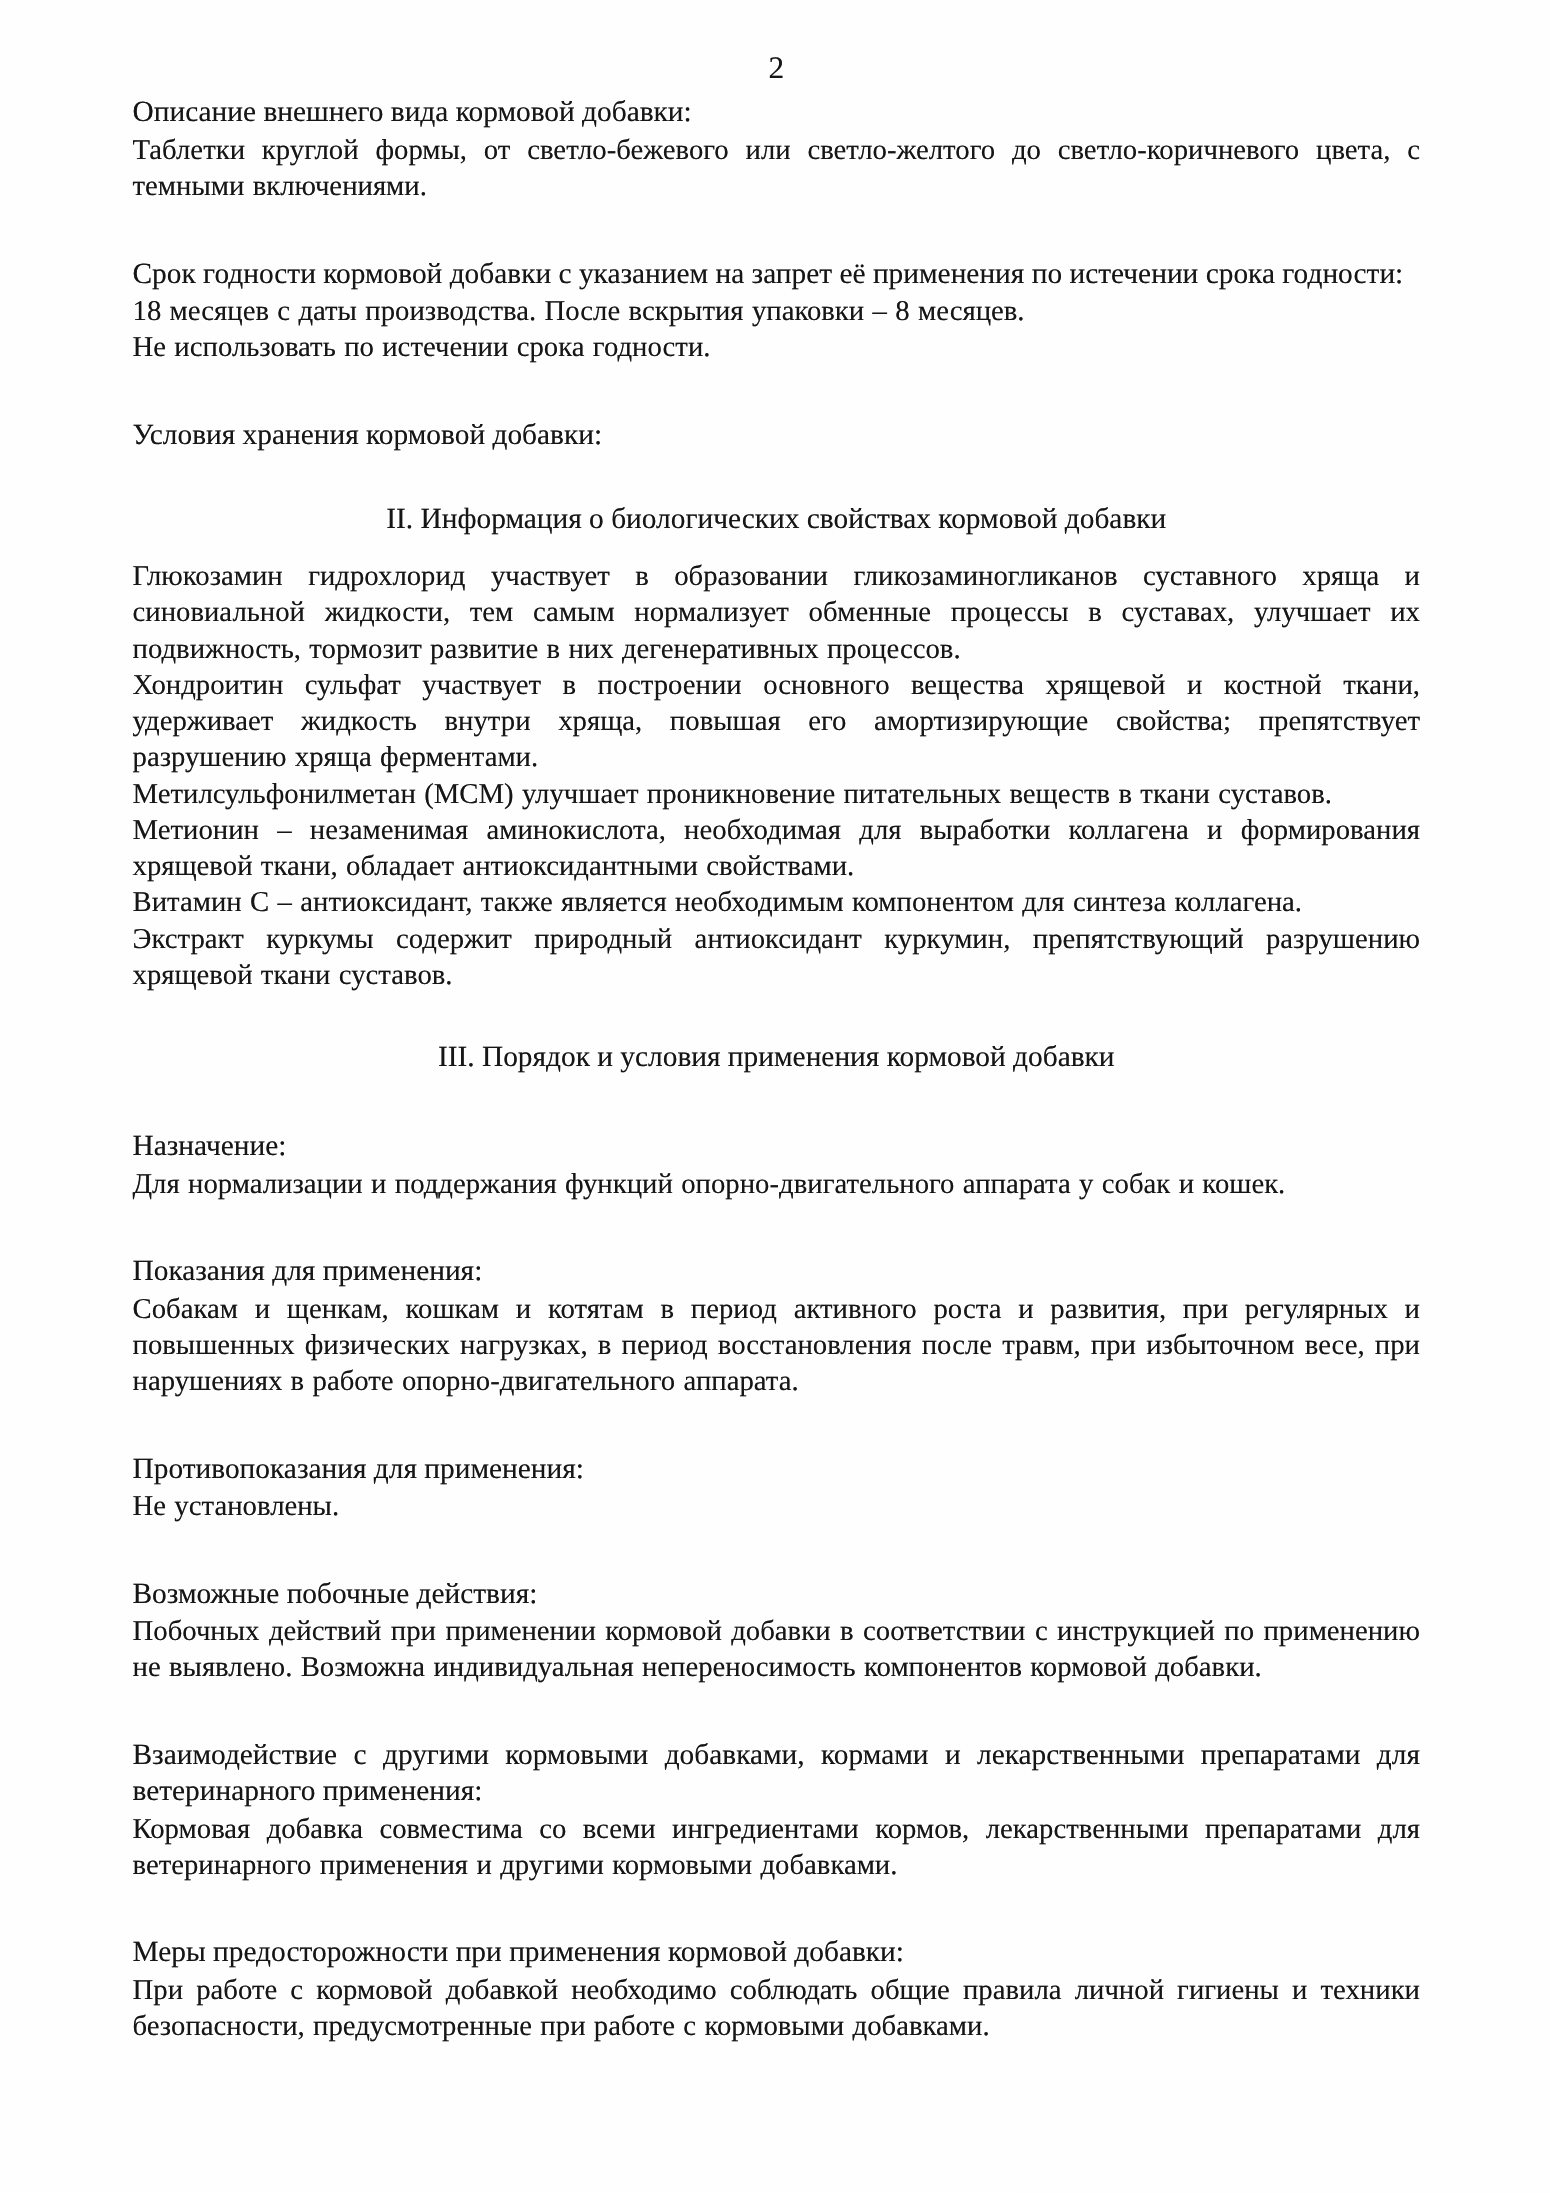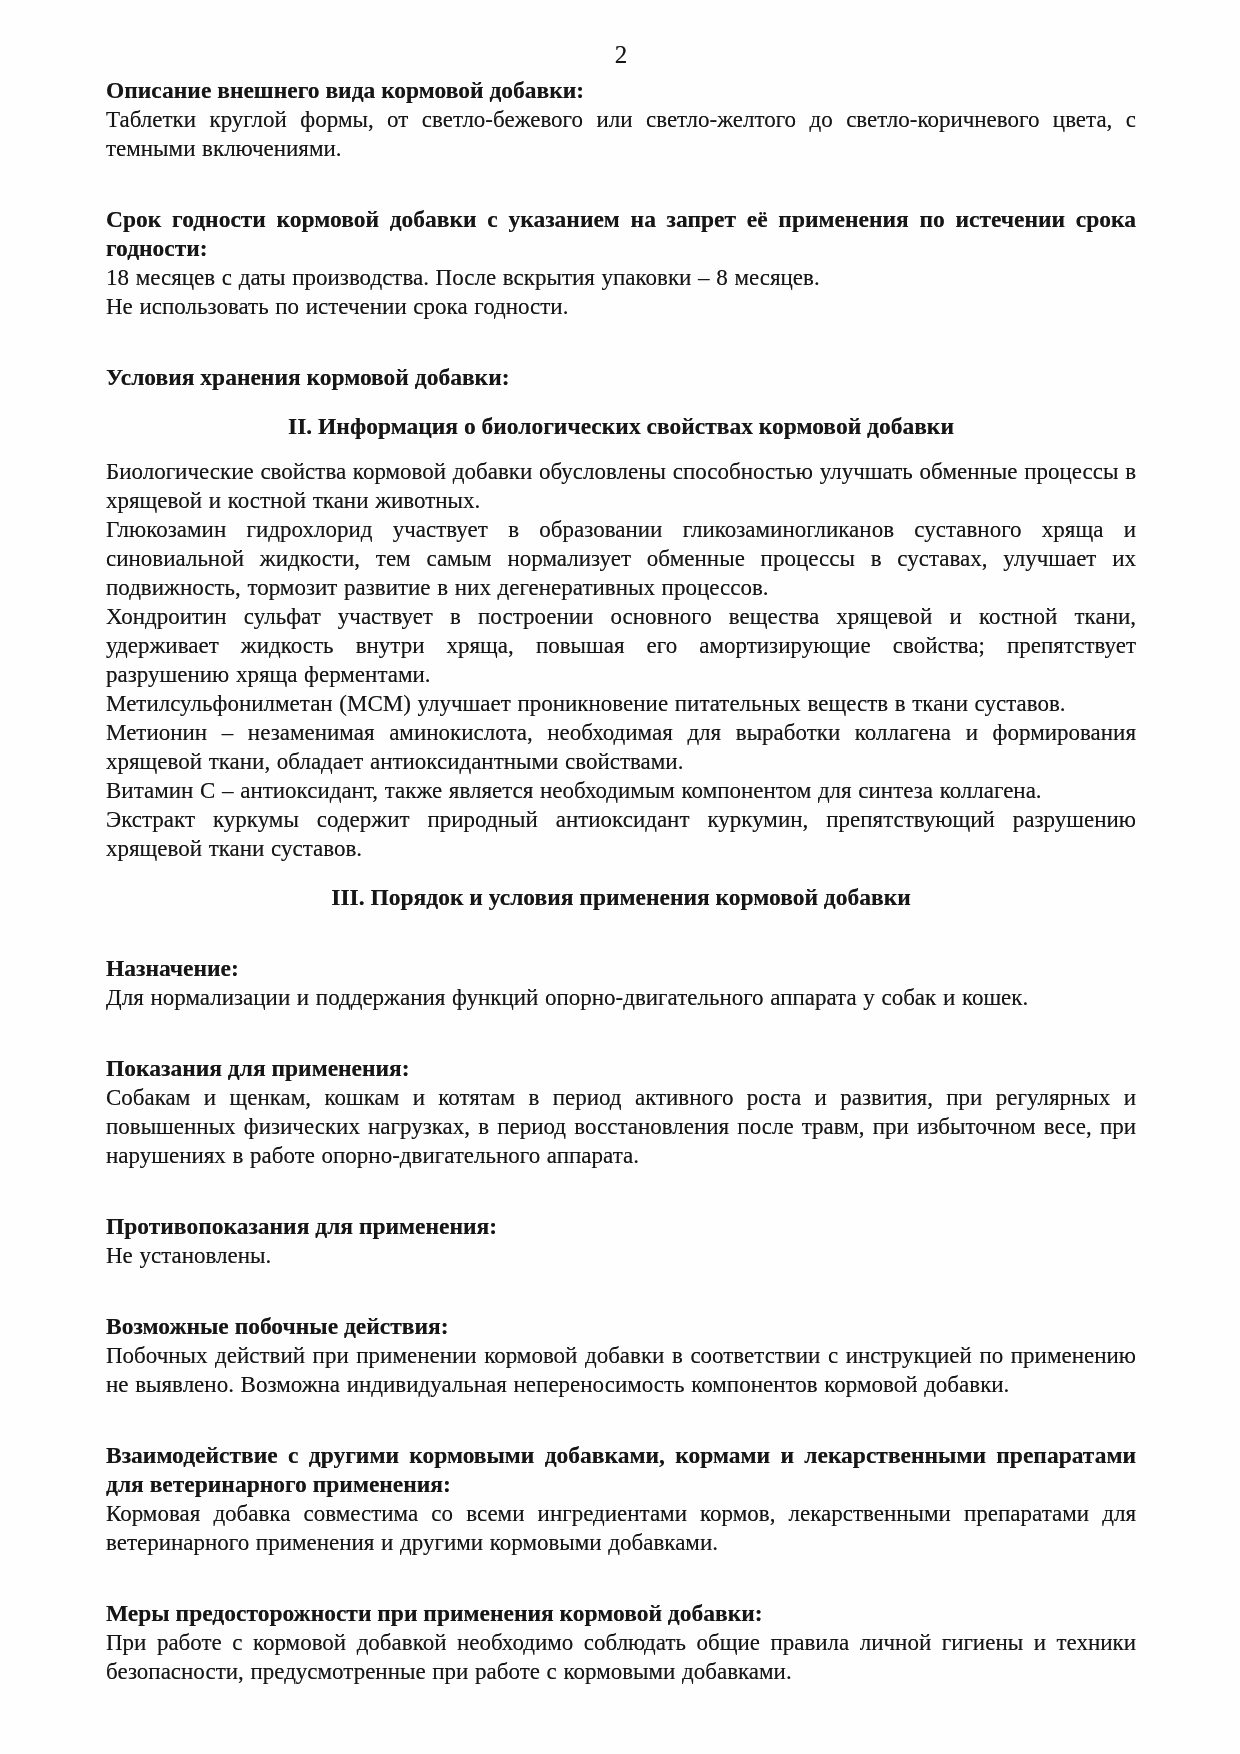--- a/index.html
+++ b/index.html
@@ -23,25 +23,25 @@
     line-height: 30px;
     margin-bottom: 6px;
   }
   .section {
     margin-top: 42px;
   }
   .section.first {
     margin-top: 2px;
   }
   .section.major {
-    margin-top: 20px;
+    margin-top: 38px;
   }
   .section-heading {
     font-size: 23.5px;
-    font-weight: bold;
+    font-weight: normal;
     line-height: 29px;
     text-align: justify;
     margin: 0;
   }
   .section.major .section-heading {
     text-align: center;
     margin-bottom: 16px;
   }
   .section p {
     font-size: 23px;
@@ -72,21 +72,20 @@
     <p>18 месяцев с даты производства. После вскрытия упаковки – 8 месяцев.</p>
     <p>Не использовать по истечении срока годности.</p>
   </div>
 
   <div class="section">
     <h2 class="section-heading">Условия хранения кормовой добавки:</h2>
   </div>
 
   <div class="section major">
     <h2 class="section-heading">II. Информация о биологических свойствах кормовой добавки</h2>
-    <p>Биологические свойства кормовой добавки обусловлены способностью улучшать обменные процессы в хрящевой и костной ткани животных.</p>
     <p>Глюкозамин гидрохлорид участвует в образовании гликозаминогликанов суставного хряща и синовиальной жидкости, тем самым нормализует обменные процессы в суставах, улучшает их подвижность, тормозит развитие в них дегенеративных процессов.</p>
     <p>Хондроитин сульфат участвует в построении основного вещества хрящевой и костной ткани, удерживает жидкость внутри хряща, повышая его амортизирующие свойства; препятствует разрушению хряща ферментами.</p>
     <p>Метилсульфонилметан (МСМ) улучшает проникновение питательных веществ в ткани суставов.</p>
     <p>Метионин – незаменимая аминокислота, необходимая для выработки коллагена и формирования хрящевой ткани, обладает антиоксидантными свойствами.</p>
     <p>Витамин С – антиоксидант, также является необходимым компонентом для синтеза коллагена.</p>
     <p>Экстракт куркумы содержит природный антиоксидант куркумин, препятствующий разрушению хрящевой ткани суставов.</p>
   </div>
 
   <div class="section major">
     <h2 class="section-heading">III. Порядок и условия применения кормовой добавки</h2>

